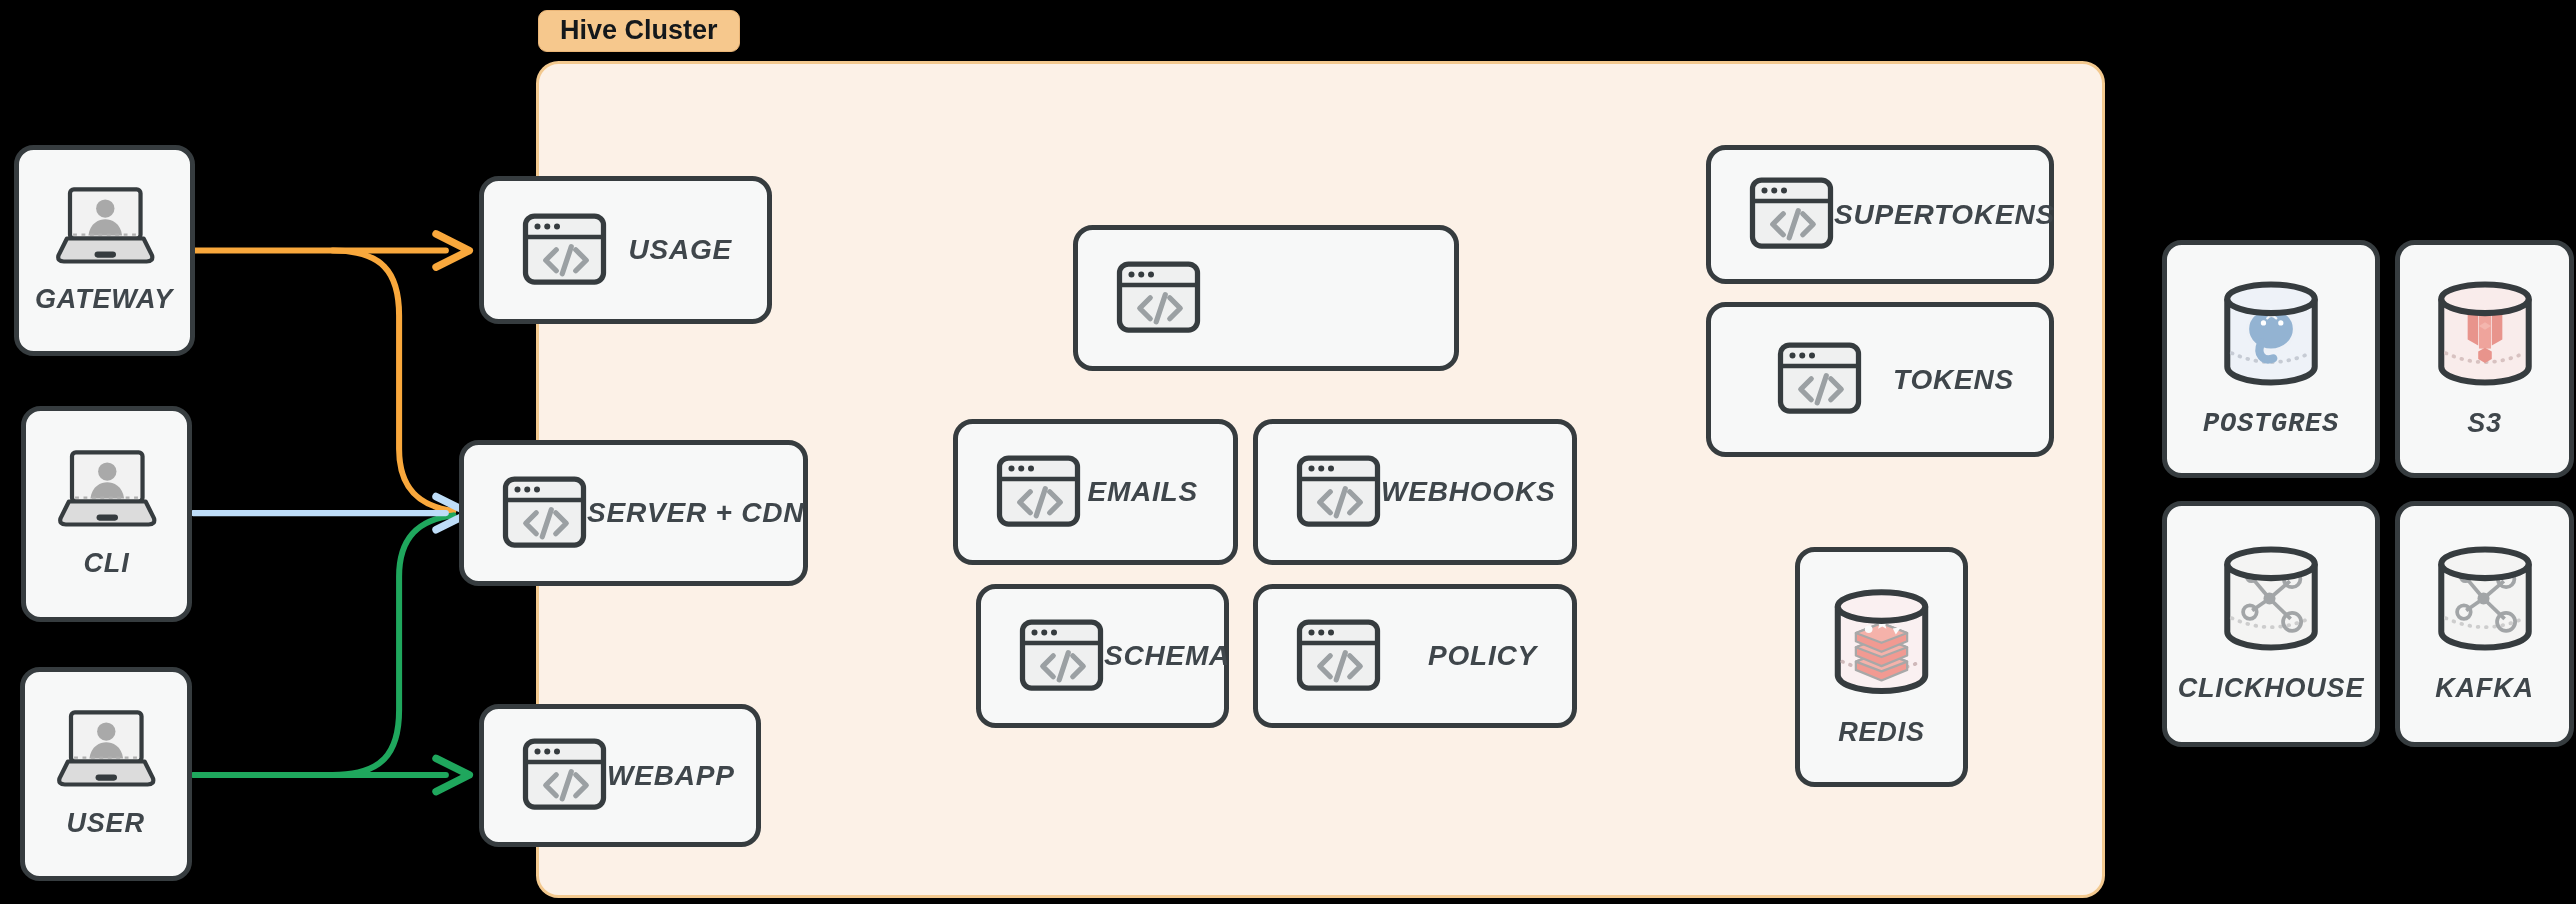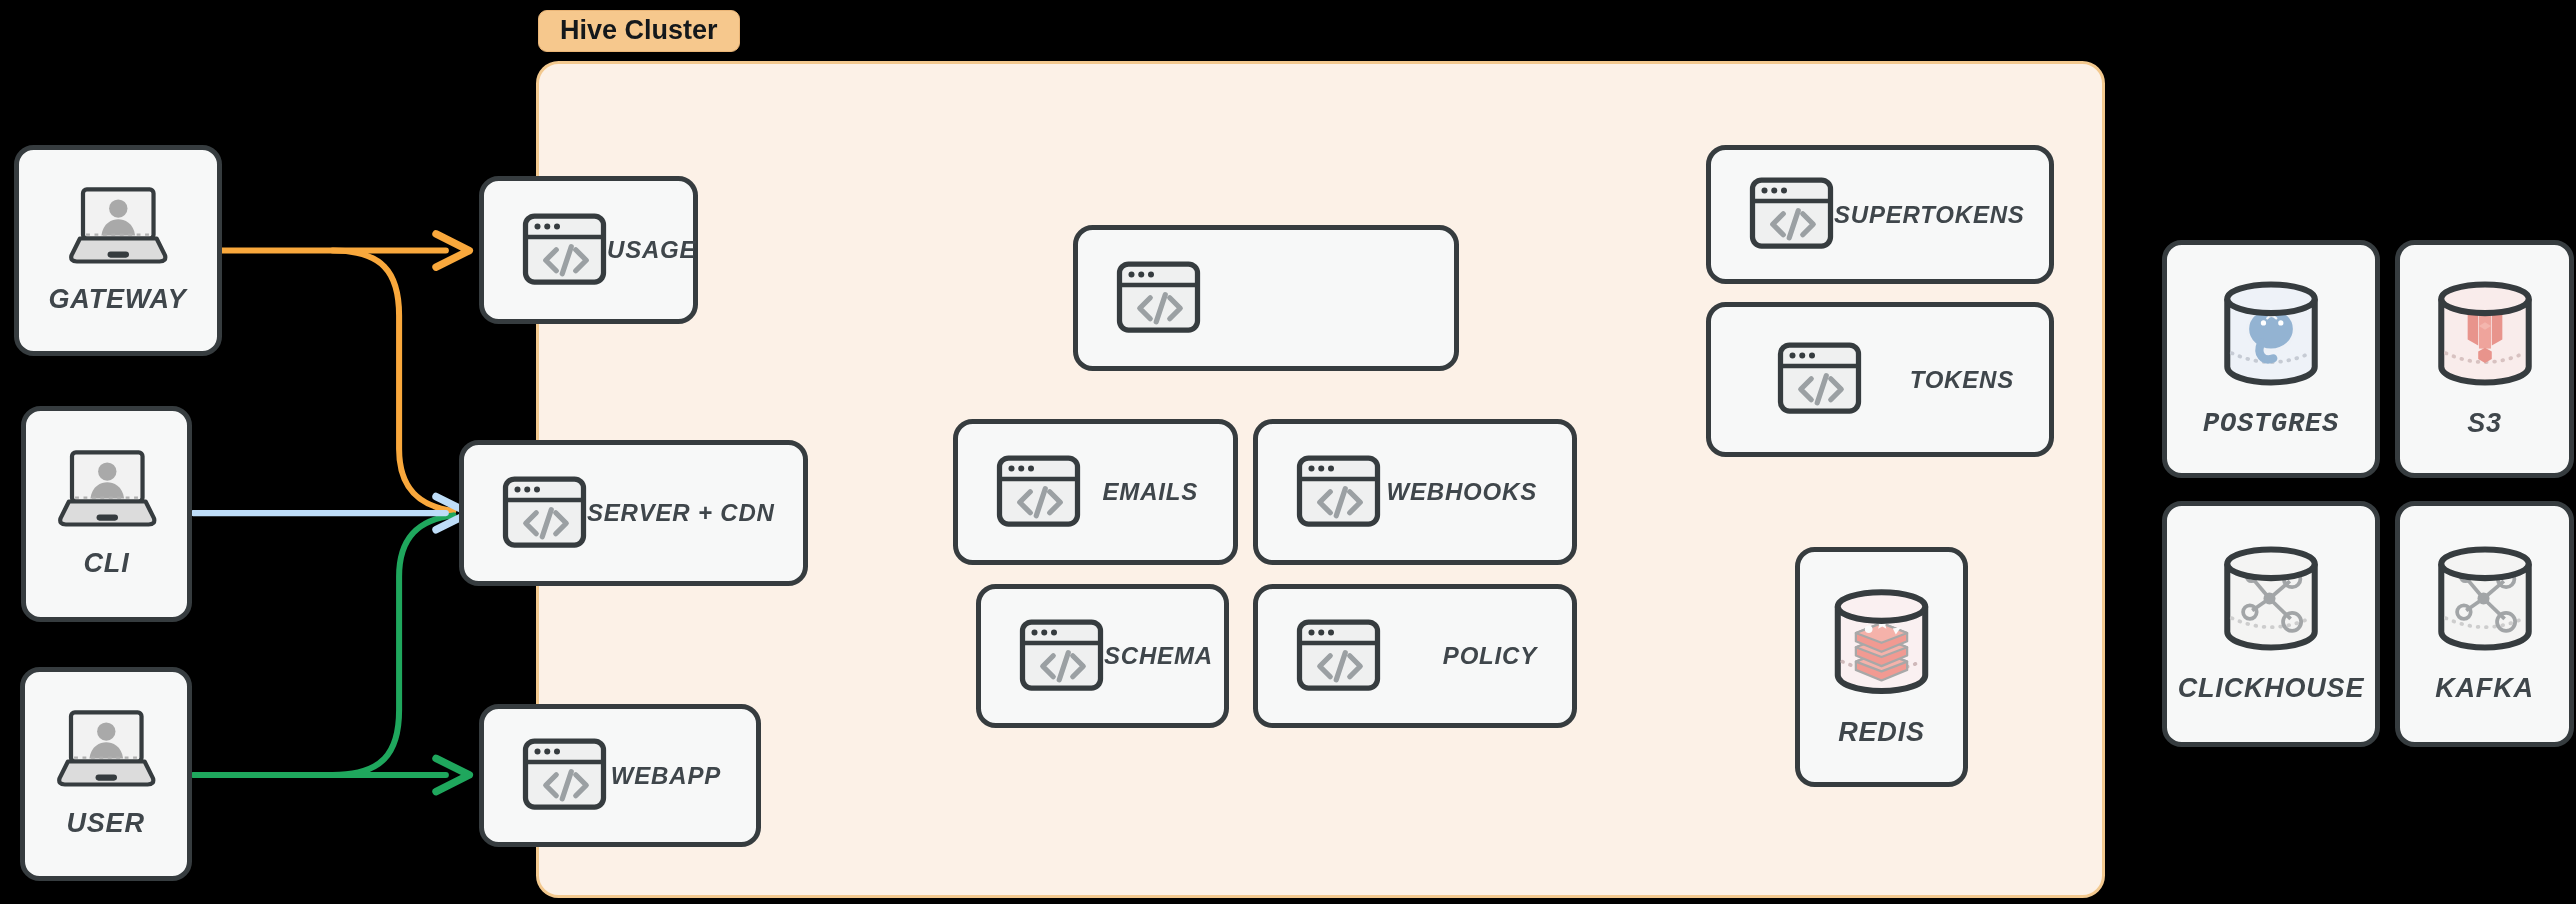--- a/index.html
+++ b/index.html
@@ -14,32 +14,32 @@
          display:flex;align-items:center;font-size:27px;font-weight:700;color:#14181B;box-sizing:border-box;}
 
   
   .node{position:absolute;background:#F7F8F8;border:5.3px solid #363C3F;border-radius:19.6px;
         box-sizing:border-box;z-index:3;}
   .label{font-style:italic;font-weight:600;color:#3F464B;letter-spacing:0.8px;white-space:nowrap;}
 
   
   .svc{display:flex;align-items:center;}
   .svc .icon{flex:0 0 auto;margin-left:38px;}
-  .svc .label{flex:1 1 auto;text-align:right;padding-right:35px;font-size:24px;}
+  .svc .label{flex:1 1 auto;text-align:right;padding-right:35px;font-size:28px;}
 
   
   .col{display:flex;flex-direction:column;align-items:center;justify-content:center;}
   .col .label{font-size:27px;margin-top:13.6px;}
 
   
-  .pos-gateway{left:13.6px;top:145px;width:208px;height:211px;}
+  .pos-gateway{left:13.6px;top:145px;width:181px;height:211px;}
   .pos-cli{left:21px;top:406px;width:171px;height:216px;}
   .pos-user{left:19.6px;top:667px;width:172px;height:214px;}
 
-  .pos-usage{left:479px;top:176px;width:219px;height:148px;}
+  .pos-usage{left:479px;top:176px;width:293px;height:148px;}
   .pos-server_cdn{left:459px;top:440px;width:349px;height:146px;}
   .pos-webapp{left:479px;top:704px;width:282px;height:143px;}
   .pos-usage_ingestor{left:1073px;top:225px;width:386px;height:146px;}
   .pos-emails{left:953px;top:419px;width:285px;height:146px;}
   .pos-webhooks{left:1253px;top:419px;width:324px;height:146px;}
   .pos-schema{left:953px;top:584px;width:253px;height:144px;margin-left:23px;}
   .pos-policy{left:1253px;top:584px;width:324px;height:144px;}
   .pos-supertokens{left:1706px;top:145px;width:348px;height:139px;}
   .pos-tokens{left:1706px;top:302px;width:348px;height:155px;padding-left:28px;}
   .pos-redis{left:1795px;top:547px;width:173px;height:240px;}

